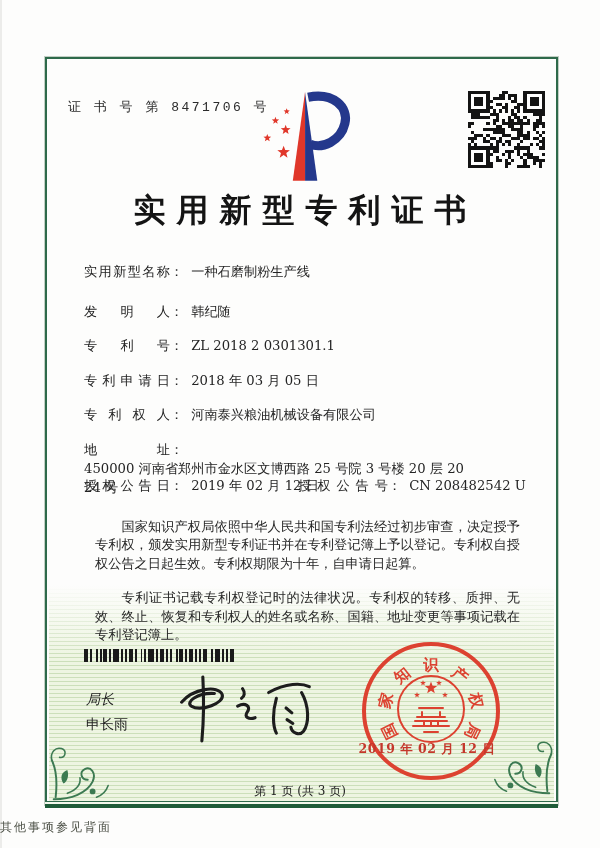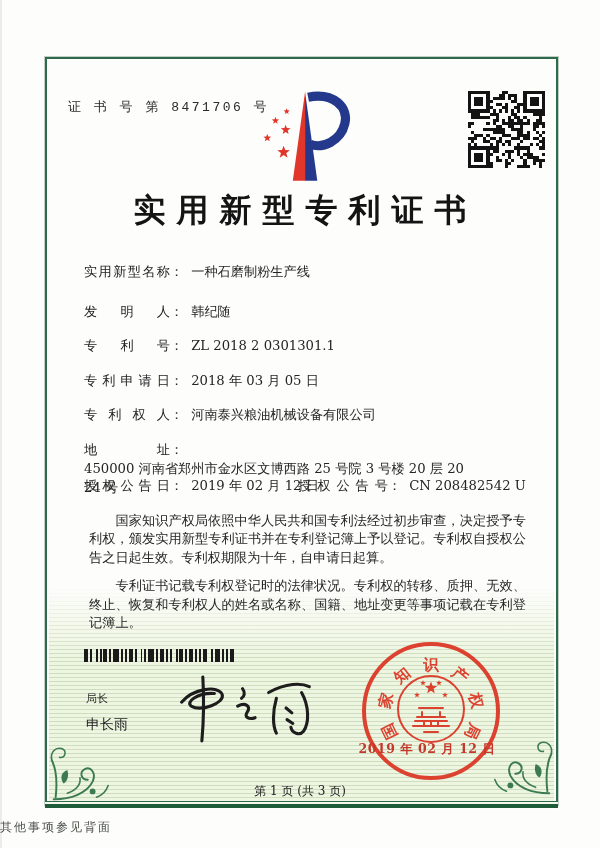--- a/index.html
+++ b/index.html
@@ -28,23 +28,23 @@
   .frow{position:absolute;left:84px;width:460px;font-size:13.2px;color:#242424;line-height:19px;}
   .flabel{display:inline-block;width:86px;text-align:justify;text-align-last:justify;-moz-text-align-last:justify;vertical-align:top;}
   .flabel.wide{width:90px;}
   .colon{display:inline-block;margin-right:8px;vertical-align:top;}
   .fvalue{display:inline-block;vertical-align:top;}
   .fvalue .l2{display:block;}
   .addr{max-width:384px;}
   .pair2{position:absolute;left:214px;top:0;}
   .paras{position:absolute;left:79px;top:502px;width:457px;font-size:13.2px;
     line-height:18.4px;text-align:justify;color:#262626;}
-  .paras p{margin:10px;text-indent:2em;}
+  .paras p{margin:16px;text-indent:2em;}
   .barcode{position:absolute;left:84px;top:649px;width:152px;height:13px;}
-  .official-title{position:absolute;left:86px;top:691px;font-size:11px;color:#1e1e1e;}
+  .official-title{position:absolute;left:86px;top:691px;font-size:14px;color:#1e1e1e;font-style:italic;}
   .official-name{position:absolute;left:86px;top:716px;font-size:14px;color:#1e1e1e;}
   .signature{position:absolute;left:168px;top:668px;width:150px;height:80px;}
   .seal{position:absolute;left:362px;top:642px;width:130px;height:130px;
     border:4px solid #dc3524;border-radius:50%;opacity:.93;}
   .seal-ch{position:absolute;left:50%;top:50%;width:20px;height:20px;margin:-10px 0 0 -10px;
     text-align:center;line-height:20px;font-size:15.5px;font-weight:700;color:#dc3524;}
   .emblem{position:absolute;left:26px;top:22px;width:78px;height:82px;}
   .seal-date{position:absolute;left:352px;top:741px;width:150px;text-align:center;
     color:#c4372b;font-size:12.5px;letter-spacing:.5px;font-weight:600;}
   .page-info{position:absolute;left:0;top:783px;width:100%;text-align:center;font-size:12px;color:#202020;}

